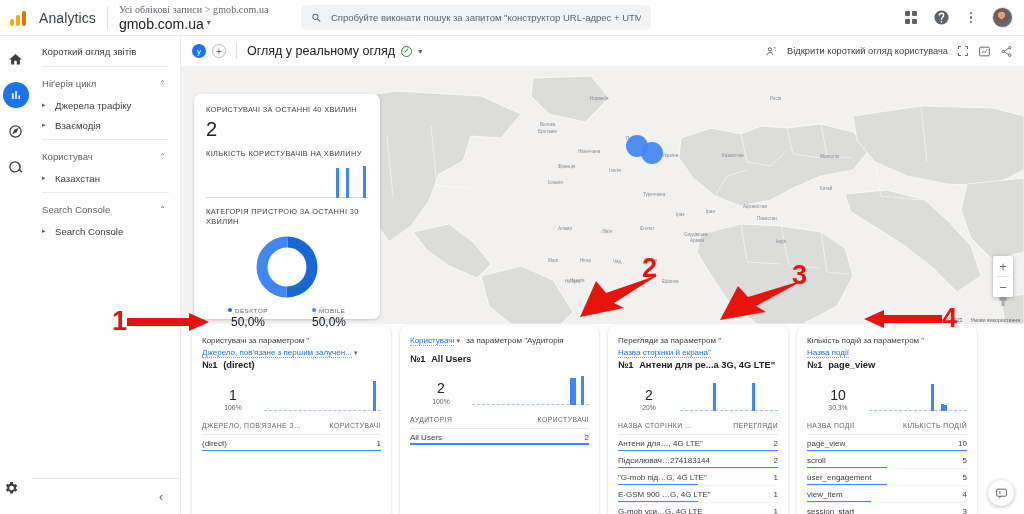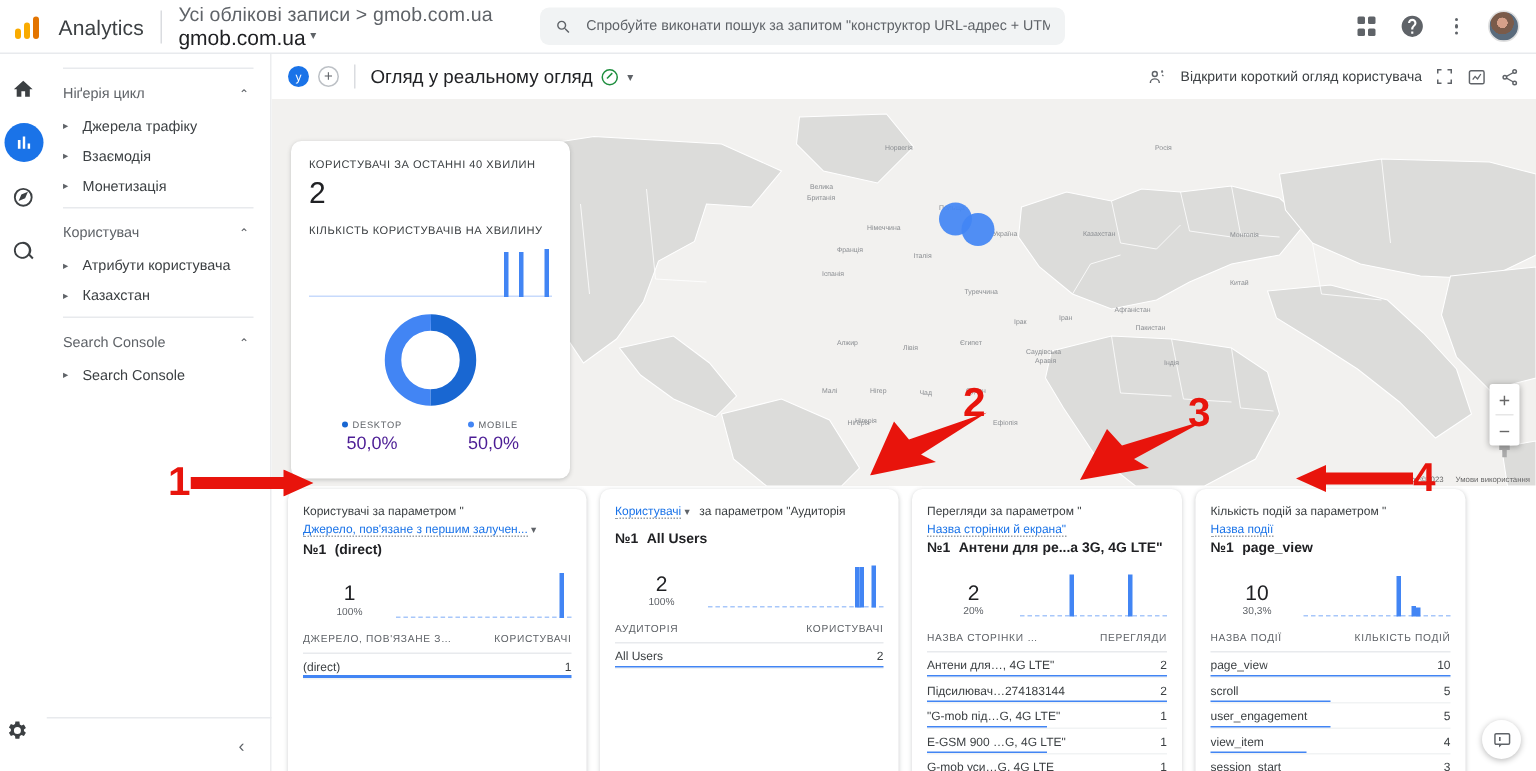--- a/index.html
+++ b/index.html
@@ -18,21 +18,21 @@
     border-bottom: 1px solid #e8eaed; z-index: 30;
   }
   .ga-logo { width: 20px; height: 16px; margin-left: 10px; position: relative; }
   .ga-logo i { position: absolute; bottom: 0; width: 4px; border-radius: 2px; display: block; }
   .ga-logo i:nth-child(1) { left: 0px; height: 7px; background: #f9ab00; }
   .ga-logo i:nth-child(2) { left: 6px; height: 11px; background: #f9ab00; }
   .ga-logo i:nth-child(3) { left: 12px; height: 15px; background: #e37400; }
   .brand { font-size: 14px; color: #3c4043; margin-left: 9px; letter-spacing: .1px; }
   .vdiv { width: 1px; height: 22px; background: #dadce0; margin: 0 11px; }
   .acct { display: flex; flex-direction: column; line-height: 1; }
-  .acct-crumb { font-size: 13px; color: #5f6368; letter-spacing: .1px; white-space: nowrap; }
+  .acct-crumb { font-size: 10px; color: #5f6368; letter-spacing: .1px; white-space: nowrap; font-family: Liberation Serif, serif; }
   .acct-name { font-size: 14px; color: #202124; margin-top: 2px; white-space: nowrap; }
   .search-wrap {
     margin-left: 32px; width: 350px; height: 25px; background: #f1f3f4;
     border-radius: 6px; display: flex; align-items: center; padding: 0 10px;
   }
   .search-input {
     border: none; background: transparent; outline: none; width: 100%;
     font-family: inherit; font-size: 9.5px; color: #5f6368; margin-left: 9px;
   }
   .search-input::placeholder { color: #5f6368; }
@@ -132,21 +132,21 @@
   .ov-lbl { font-size: 7.4px; color: #3c4043; letter-spacing: .35px; line-height: 1.35; }
   .ov-big { font-size: 20px; color: #202124; margin: 3px 0 8px; font-weight: 400; }
   .ov-spark { position: relative; height: 34px; margin: 5px 0 9px; }
   .ov-spark .base { position: absolute; bottom: 0; left: 0; right: 0; height: 1px; background: #c7dafc; }
   .ov-spark .bar { position: absolute; bottom: 0; width: 3px; background: #4285f4; }
   .donut-wrap { display: flex; justify-content: center; margin-top: 7px; }
   .legend { display: flex; justify-content: space-around; margin-top: 7px; }
   .legend-col { text-align: center; }
   .legend-top { display: flex; align-items: center; gap: 3px; font-size: 6.2px; color: #5f6368; letter-spacing: .5px; }
   .dot { width: 4px; height: 4px; border-radius: 50%; }
-  .legend-val { font-size: 12px; color: #4c1d95; margin-top: 1px; }
+  .legend-val { font-size: 12px; color: #0f172a; margin-top: 1px; }
 
   
   .cards { position: absolute; top: 290px; left: 11px; display: flex; gap: 9px; }
   .card {
     width: 199px; height: 216px; background: #fff; border-radius: 7px;
     box-shadow: 0 1px 3px rgba(60,64,67,.25); padding: 9px 10px 0; position: relative;
   }
   .card.narrow { width: 180px; }
   .c-head { font-size: 8px; color: #5f6368; line-height: 1.45; }
   .c-head .dim { color: #1a73e8; border-bottom: 1px dotted #9aa0a6; cursor: pointer; }
@@ -255,47 +255,42 @@
       </svg>
     </div>
     <div class="rail-gear">
       <svg width="16" height="16" viewBox="0 0 24 24">
         <path fill="#3c4043" d="M19.4 13a7.6 7.6 0 000-2l2-1.6-2-3.4-2.4 1a7.4 7.4 0 00-1.7-1L14.9 3h-4l-.4 2.6c-.6.2-1.2.6-1.7 1l-2.4-1-2 3.4 2 1.6a7.6 7.6 0 000 2l-2 1.6 2 3.4 2.4-1c.5.4 1.1.8 1.7 1l.4 2.6h4l.4-2.6c.6-.2 1.2-.6 1.7-1l2.4 1 2-3.4-2-1.6zM12.9 15.5a3.5 3.5 0 110-7 3.5 3.5 0 010 7z"></path>
       </svg>
     </div>
   </div>
 
   <div class="sidenav">
+    <div class="nav-row">
+      <span>Короткий огляд звітів</span>
+    </div>
     <div class="nav-hr"></div>
 
     <div class="nav-section">
       <span>Ніґерія цикл</span>
       <span class="caret">⌃</span>
     </div>
     <div class="nav-sub">
       <span class="arr">▸</span>
       <span class="txt">Джерела трафіку</span>
     </div>
     <div class="nav-sub">
       <span class="arr">▸</span>
       <span class="txt">Взаємодія</span>
     </div>
-    <div class="nav-sub">
-      <span class="arr">▸</span>
-      <span class="txt">Монетизація</span>
-    </div>
     <div class="nav-hr"></div>
 
     <div class="nav-section">
       <span>Користувач</span>
       <span class="caret">⌃</span>
-    </div>
-    <div class="nav-sub">
-      <span class="arr">▸</span>
-      <span class="txt">Атрибути користувача</span>
     </div>
     <div class="nav-sub">
       <span class="arr">▸</span>
       <span class="txt">Казахстан</span>
     </div>
     <div class="nav-hr"></div>
 
     <div class="nav-section">
       <span>Search Console</span>
       <span class="caret">⌃</span>
@@ -446,20 +441,21 @@
     <div class="ovcard">
       <div class="ov-lbl">КОРИСТУВАЧІ ЗА ОСТАННІ 40 ХВИЛИН</div>
       <div class="ov-big">2</div>
       <div class="ov-lbl">КІЛЬКІСТЬ КОРИСТУВАЧІВ НА ХВИЛИНУ</div>
       <div class="ov-spark" id="ovspark">
         <div class="base"></div>
       <div class="bar" style="left: 129.6px; height: 30.4px;"></div>
           <div class="bar" style="left: 140.4px; height: 30.4px;"></div>
           <div class="bar" style="left: 156.6px; height: 32px;"></div>
         </div>
+      <div class="ov-lbl">КАТЕГОРІЯ ПРИСТРОЮ ЗА ОСТАННІ 30 ХВИЛИН</div>
       <div class="donut-wrap">
         <svg width="66" height="66" viewBox="0 0 42 42">
           <circle cx="21" cy="21" r="15.9" fill="none" stroke="#1967d2" stroke-width="7" stroke-dasharray="50 50" stroke-dashoffset="25"></circle>
           <circle cx="21" cy="21" r="15.9" fill="none" stroke="#4285f4" stroke-width="7" stroke-dasharray="50 50" stroke-dashoffset="75"></circle>
         </svg>
       </div>
       <div class="legend">
         <div class="legend-col">
           <div class="legend-top">
             <span class="dot" style="background:#1967d2"></span>

